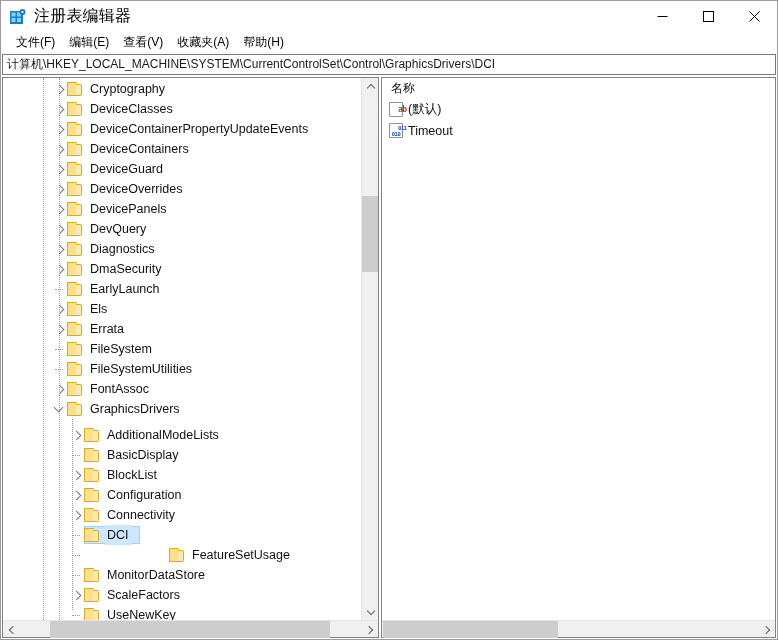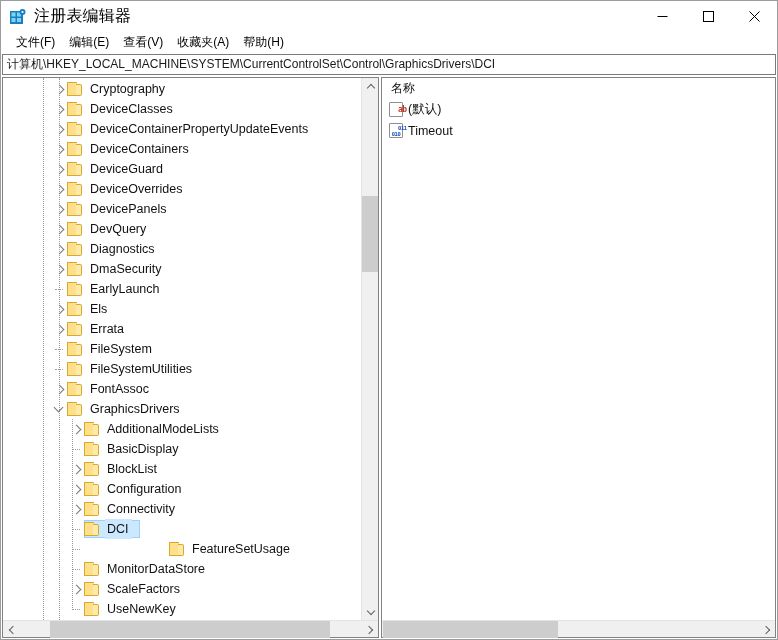--- a/index.html
+++ b/index.html
@@ -559,21 +559,21 @@
             <div class="tree-row" style="padding-left: 48px;">
               <div class="twisty">
                 <span class="chev open"></span>
               </div>
               <div class="folder">
                 <div class="tab"></div>
                 <div class="body"></div>
               </div>
               <span class="node-label">GraphicsDrivers</span>
             </div>
-            <div class="tree-row" style="padding-left: 65px;">
+            <div class="tree-row" style="padding-left: 65px; margin-top: 6px;">
               <div class="twisty">
                 <span class="chev"></span>
               </div>
               <div class="folder">
                 <div class="tab"></div>
                 <div class="body"></div>
               </div>
               <span class="node-label">AdditionalModeLists</span>
             </div>
             <div class="tree-row" style="padding-left: 65px;">

